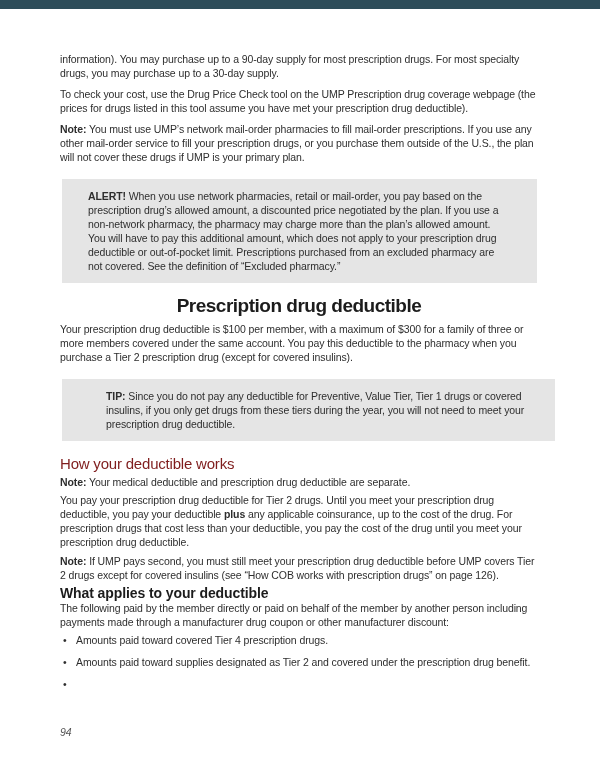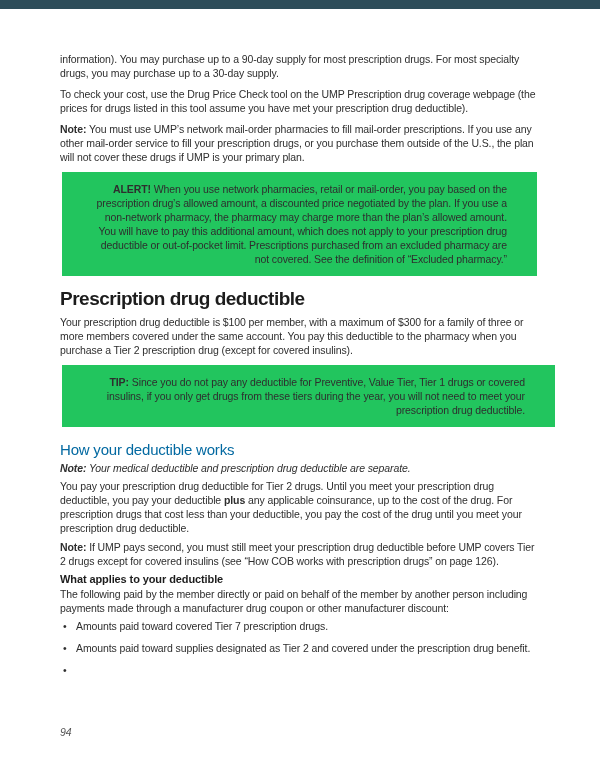--- a/index.html
+++ b/index.html
@@ -8,39 +8,38 @@
     font-family:"Liberation Sans",sans-serif;color:#2e2e2e;overflow:hidden;
   }
   .topbar{position:absolute;top:0;left:0;width:600px;height:9px;background:#2e4d5a;}
   .content{
     position:absolute;left:60px;top:52px;width:478px;
     font-size:10.5px;line-height:14px;letter-spacing:-0.1px;
   }
   .para{margin:0 0 7px 0;}
   .b{font-weight:bold;}
   .graybox{
-    background:#22c55e;padding:10px 30px 10px 26px;margin:8px 0 11px 2px;
+    background:#e5e5e5;padding:10px 30px 10px 26px;margin:15px 0 11px 2px;
     width:419px;
-    text-align:right;
   }
   .graybox.alert{margin-bottom:11px;}
   .graybox.tip{margin-bottom:14px;padding-left:44px;}
   h1.sec-title{
     font-size:19px;line-height:24px;letter-spacing:-0.5px;
-    font-weight:bold;color:#1c1c1c;margin:0 0 4px 0;
+    font-weight:bold;color:#1c1c1c;margin:0 0 4px 0;text-align:center;
   }
   .sec-intro{margin:0 0 8px 0;}
   h2.sub-title{
-    font-size:15px;line-height:18px;font-weight:400;color:#0369a1;
+    font-size:15px;line-height:18px;font-weight:400;color:#7f1d1d;
     letter-spacing:-0.2px;margin:0 0 2px 0;
   }
-  .note-line{margin:0 0 4px 0;font-style:italic;}
+  .note-line{margin:0 0 4px 0;}
   .pay-para{margin:0 0 5px 0;}
   .note3{margin:0 0 4px 0;}
-  h3.applies{font-size:11px;line-height:14px;font-weight:bold;color:#1c1c1c;margin:0 0 1px 0;}
+  h3.applies{font-size:14px;line-height:14px;font-weight:bold;color:#1c1c1c;margin:0 0 1px 0;}
   .applies-intro{margin:0 0 4px 0;}
   ul.bullets{list-style:none;margin:0;padding:0;}
   ul.bullets li{display:flex;margin:0 0 8px 0;}
   ul.bullets .dot{width:16px;flex:0 0 16px;padding-left:3px;box-sizing:border-box;}
   .footer{
     position:absolute;left:60px;top:726px;width:470px;
     display:flex;justify-content:space-between;
     font-size:10.5px;font-style:italic;color:#555555;letter-spacing:-0.1px;
   }
 </style>
@@ -78,21 +77,21 @@
 
   <p class="note3"><span class="b">Note:</span><span> If UMP pays second, you must still meet your prescription drug deductible before UMP covers Tier 2 drugs except for covered insulins (see “How COB works with prescription drugs” on page 126).</span></p>
 
   <h3 class="applies">What applies to your deductible</h3>
 
   <p class="applies-intro">The following paid by the member directly or paid on behalf of the member by another person including payments made through a manufacturer drug coupon or other manufacturer discount:</p>
 
   <ul class="bullets">
     <li>
       <span class="dot">•</span>
-      <span>Amounts paid toward covered Tier 7 prescription drugs.</span>
+      <span>Amounts paid toward covered Tier 4 prescription drugs.</span>
     </li>
     <li>
       <span class="dot">•</span>
       <span>Amounts paid toward supplies designated as Tier 2 and covered under the prescription drug benefit.</span>
     </li>
     <li>
       <span class="dot">•</span>
     </li>
   </ul>
 

